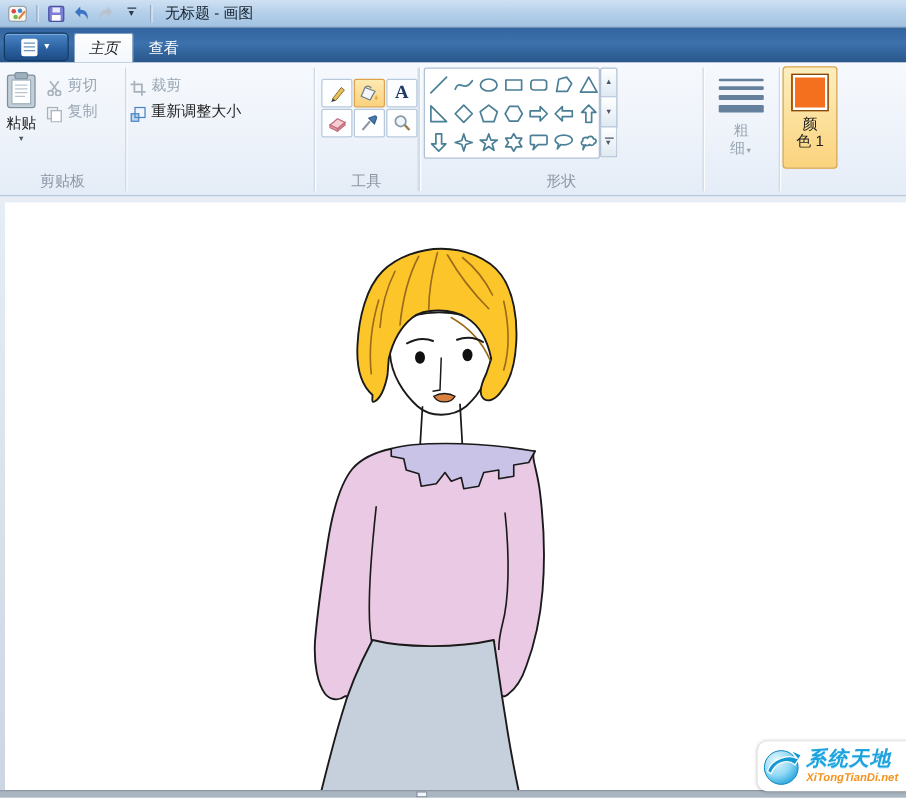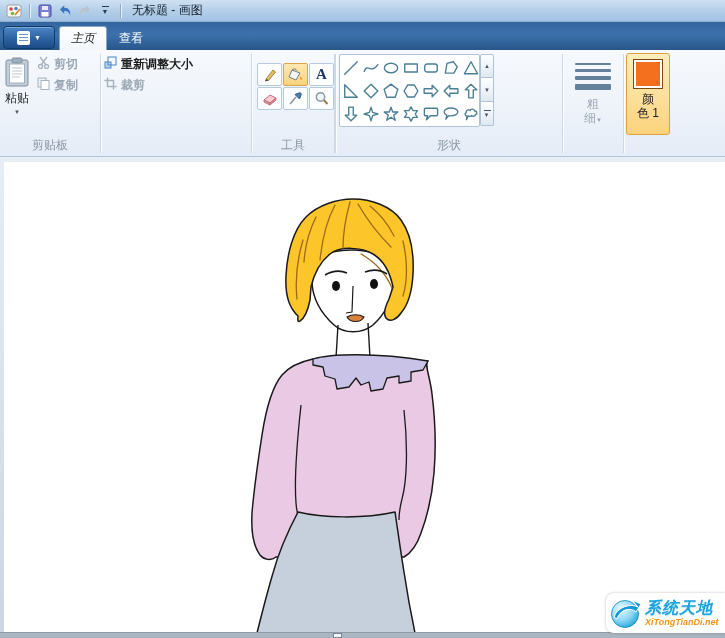--- a/index.html
+++ b/index.html
@@ -54,21 +54,21 @@
     color:#8d98a6; font-size:12px;
   }
   .vsep { width:1px; margin:4px 0 3px; background:#cdd9e6; box-shadow:1px 0 0 #fbfdff; }
   .big-btn {
     display:flex; flex-direction:column; align-items:center; margin-top:4px;
     padding:2px 3px; border-radius:3px; border:1px solid transparent;
   }
   .big-btn .lbl { margin-top:3px; }
   .caret { font-size:6px; color:#4a5766; line-height:1; margin-top:2px; }
   .row-btn {
-    display:flex; align-items:flex-start; gap:4px; height:21px; padding:0 3px; border-radius:3px;font-weight:bold;
+    display:flex; align-items:flex-end; gap:4px; height:21px; padding:0 3px; border-radius:3px;
   }
   .row-btn .caret { margin-top:0; }
   .disabled { color:#9aa7b4; }
   .tool-grid { display:grid; grid-template-columns:repeat(3,25px); grid-auto-rows:23px; gap:1px; margin:13px 5px 0; }
   .tool-btn {
     border:1px solid #b6c9dd; background:#fdfeff; border-radius:2px;
     display:flex; align-items:center; justify-content:center;
   }
   .tool-btn.selected {
     background:linear-gradient(180deg,#fde9b0 0%,#fbd27e 100%);
@@ -213,32 +213,32 @@
         </div>
       </div>
     </div>
     <span class="g-label">剪贴板</span>
   </div>
   <div class="vsep"></div>
 
   <div class="group" style="width:150px">
     <div style="display:flex">
       <div style="display:flex;flex-direction:column;margin-top:6px">
+        <div class="row-btn disabled">
+          <svg width="13" height="13" viewBox="0 0 13 13">
+            <path d="M3.5,0.5 V9.5 H12.5 M0.5,3.5 H9.5 V12.5" fill="none" stroke="#a7b2bc" stroke-width="1.4"></path>
+          </svg>
+          <span>裁剪</span>
+        </div>
         <div class="row-btn">
           <svg width="13" height="13" viewBox="0 0 13 13">
             <rect x="1" y="6" width="6" height="6" fill="#bcd6ee" stroke="#4a84c4"></rect>
             <rect x="4" y="1" width="8" height="8" fill="none" stroke="#4a84c4"></rect>
           </svg>
           <span>重新调整大小</span>
-        </div>
-        <div class="row-btn disabled">
-          <svg width="13" height="13" viewBox="0 0 13 13">
-            <path d="M3.5,0.5 V9.5 H12.5 M0.5,3.5 H9.5 V12.5" fill="none" stroke="#a7b2bc" stroke-width="1.4"></path>
-          </svg>
-          <span>裁剪</span>
         </div>
       </div>
     </div>
   </div>
   <div class="vsep"></div>
 
   <div class="group" style="width:82px">
     <div class="tool-grid">
       <div class="tool-btn">
         <svg width="16" height="16" viewBox="0 0 16 16">

